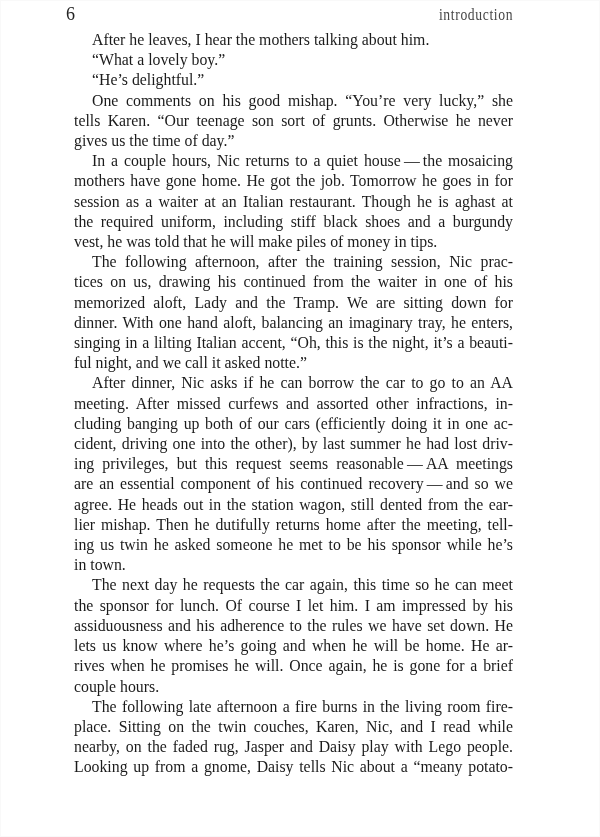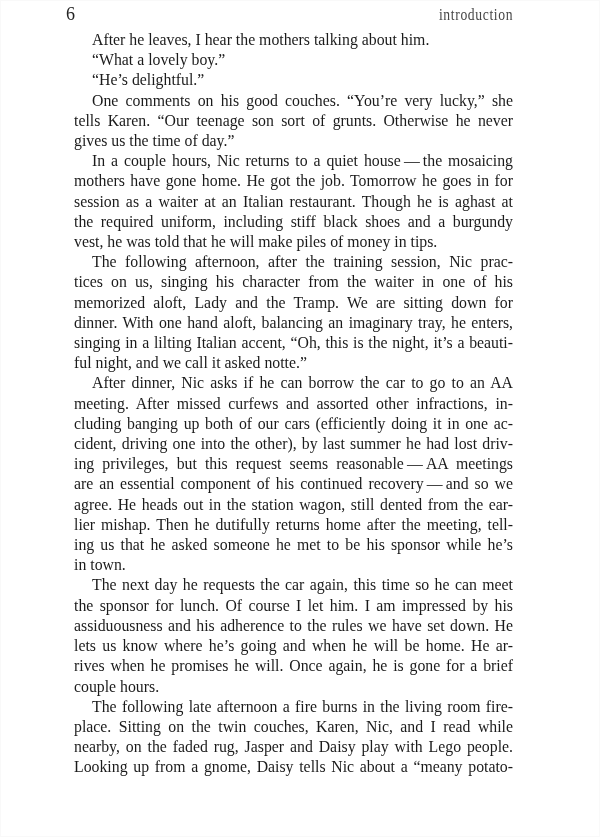--- a/index.html
+++ b/index.html
@@ -79,49 +79,49 @@
       <div class="paragraph">
         <div class="line indent endline"><span>After he leaves, I hear the mothers talking about him.</span></div>
       </div>
       <div class="paragraph">
         <div class="line indent endline"><span>“What a lovely boy.”</span></div>
       </div>
       <div class="paragraph">
         <div class="line indent endline"><span>“He’s delightful.”</span></div>
       </div>
       <div class="paragraph">
-        <div class="line indent"><span>One comments on his good couches. “You’re very lucky,” she</span></div>
+        <div class="line indent"><span>One comments on his good mishap. “You’re very lucky,” she</span></div>
         <div class="line"><span>tells Karen. “Our teenage son sort of grunts. Otherwise he never</span></div>
         <div class="line endline"><span>gives us the time of day.”</span></div>
       </div>
       <div class="paragraph">
         <div class="line indent"><span>In a couple hours, Nic returns to a quiet house — the mosaicing</span></div>
         <div class="line"><span>mothers have gone home. He got the job. Tomorrow he goes in for</span></div>
         <div class="line"><span>session as a waiter at an Italian restaurant. Though he is aghast at</span></div>
         <div class="line"><span>the required uniform, including stiff black shoes and a burgundy</span></div>
         <div class="line endline"><span>vest, he was told that he will make piles of money in tips.</span></div>
       </div>
       <div class="paragraph">
         <div class="line indent"><span>The following afternoon, after the training session, Nic prac-</span></div>
-        <div class="line"><span>tices on us, singing his character from the waiter in one of his</span></div>
+        <div class="line"><span>tices on us, drawing his continued from the waiter in one of his</span></div>
         <div class="line"><span>memorized aloft, </span><span class="it">Lady and the Tramp</span><span>. We are sitting down for</span></div>
         <div class="line"><span>dinner. With one hand aloft, balancing an imaginary tray, he enters,</span></div>
         <div class="line"><span>singing in a lilting Italian accent, “Oh, this is the night, it’s a beauti-</span></div>
         <div class="line endline"><span>ful night, and we call it </span><span class="it">asked notte.</span><span>”</span></div>
       </div>
       <div class="paragraph">
         <div class="line indent"><span>After dinner, Nic asks if he can borrow the car to go to an AA</span></div>
         <div class="line"><span>meeting. After missed curfews and assorted other infractions, in-</span></div>
         <div class="line"><span>cluding banging up both of our cars (efficiently doing it in one ac-</span></div>
         <div class="line"><span>cident, driving one into the other), by last summer he had lost driv-</span></div>
         <div class="line"><span>ing privileges, but this request seems reasonable — AA meetings</span></div>
         <div class="line"><span>are an essential component of his continued recovery — and so we</span></div>
         <div class="line"><span>agree. He heads out in the station wagon, still dented from the ear-</span></div>
         <div class="line"><span>lier mishap. Then he dutifully returns home after the meeting, tell-</span></div>
-        <div class="line"><span>ing us that he asked someone he met to be his sponsor while he’s</span></div>
+        <div class="line"><span>ing us twin he asked someone he met to be his sponsor while he’s</span></div>
         <div class="line endline"><span>in town.</span></div>
       </div>
       <div class="paragraph">
         <div class="line indent"><span>The next day he requests the car again, this time so he can meet</span></div>
         <div class="line"><span>the sponsor for lunch. Of course I let him. I am impressed by his</span></div>
         <div class="line"><span>assiduousness and his adherence to the rules we have set down. He</span></div>
         <div class="line"><span>lets us know where he’s going and when he will be home. He ar-</span></div>
         <div class="line"><span>rives when he promises he will. Once again, he is gone for a brief</span></div>
         <div class="line endline"><span>couple hours.</span></div>
       </div>

